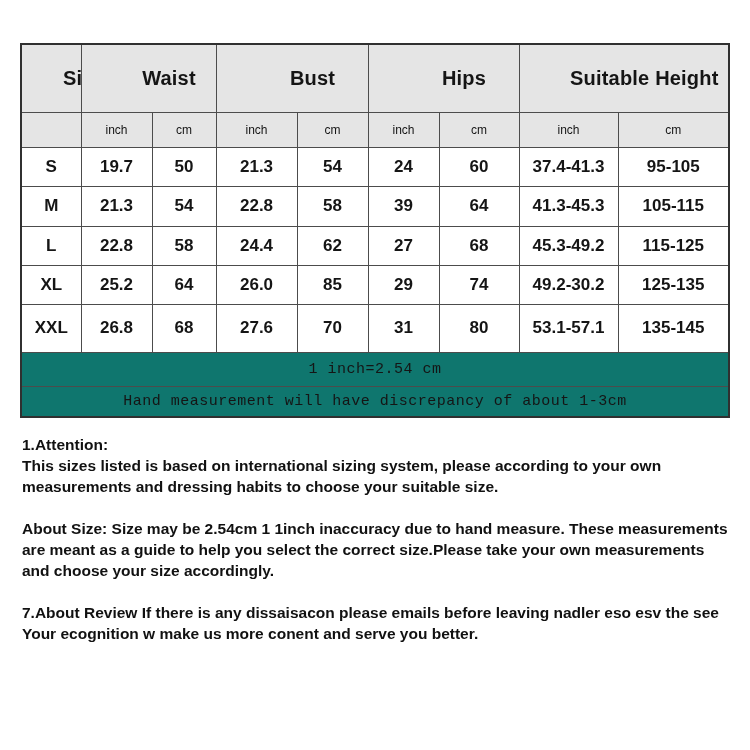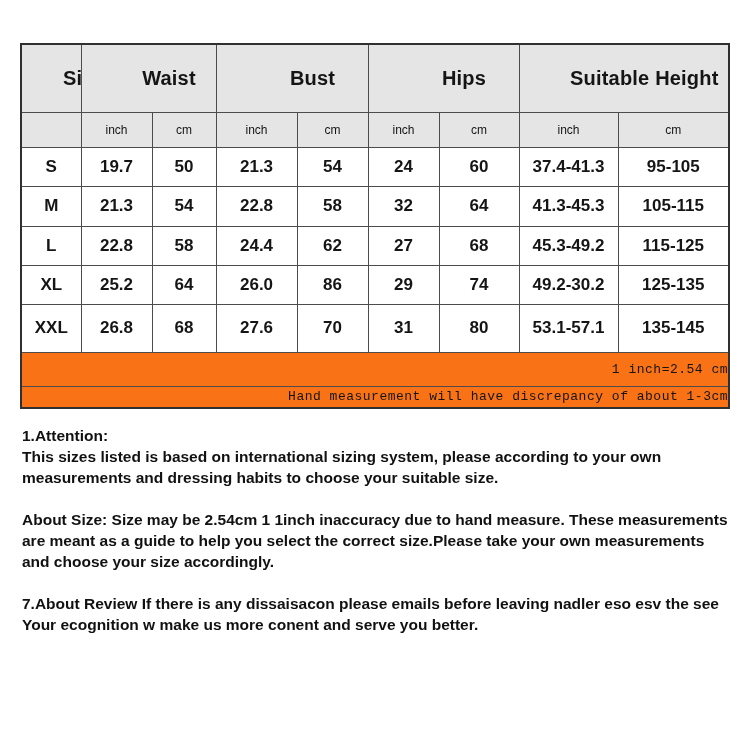--- a/index.html
+++ b/index.html
@@ -31,46 +31,45 @@
     color: var(--text);
     overflow: hidden;
     white-space: nowrap;
   }
   tr.group-row      { height: 68px; }
   tr.unit-row       { height: 35px; }
   tr.data-row       { height: 39px; }
   tr.data-row-m     { height: 40px; }
   tr.data-row-xxl   { height: 48px; }
   tr.mono-row-1     { height: 34px; }
-  tr.mono-row-2     { height: 22px; }
+  tr.mono-row-2     { height: 31px; }
   .group-row th {
     background: var(--header-bg);
     font-size: 20px;
     font-weight: bold;
     letter-spacing: 0.2px;
     padding-left: 41px;
   }
   .unit-row td {
     background: var(--header-bg);
     font-size: 12px;
     font-weight: 400;
   }
   .data-row td, .data-row-m td, .data-row-xxl td {
     font-size: 17px;
     font-weight: bold;
     background: #ffffff;
   }
   .size-cell { font-size: 17px; font-weight: bold; }
   .mono-row-1 td, .mono-row-2 td {
     font-family: "Liberation Mono", "DejaVu Sans Mono", monospace;
-    font-size: 13px;
+    font-size: 15px;
     font-weight: 500;
     letter-spacing: 0.5px;
-    background: #f97316;
-    text-align: right;
+    background: #0f766e;
   }
   .notes {
     margin: 16px 16px 0 22px;
     font-size: 15.5px;
     font-weight: bold;
     line-height: 21px;
     color: #111111;
   }
   .note { margin-bottom: 21px; }
   .note-title { font-weight: bold; }
@@ -124,21 +123,21 @@
     <td>37.4-41.3</td>
     <td>95-105</td>
   </tr>
 
   <tr class="data-row-m">
     <td class="size-cell">M</td>
     <td>21.3</td>
     <td>54</td>
     <td>22.8</td>
     <td>58</td>
-    <td>32</td>
+    <td>39</td>
     <td>64</td>
     <td>41.3-45.3</td>
     <td>105-115</td>
   </tr>
 
   <tr class="data-row">
     <td class="size-cell">L</td>
     <td>22.8</td>
     <td>58</td>
     <td>24.4</td>
@@ -147,21 +146,21 @@
     <td>68</td>
     <td>45.3-49.2</td>
     <td>115-125</td>
   </tr>
 
   <tr class="data-row">
     <td class="size-cell">XL</td>
     <td>25.2</td>
     <td>64</td>
     <td>26.0</td>
-    <td>86</td>
+    <td>85</td>
     <td>29</td>
     <td>74</td>
     <td>49.2-30.2</td>
     <td>125-135</td>
   </tr>
 
   <tr class="data-row-xxl">
     <td class="size-cell">XXL</td>
     <td>26.8</td>
     <td>68</td>

